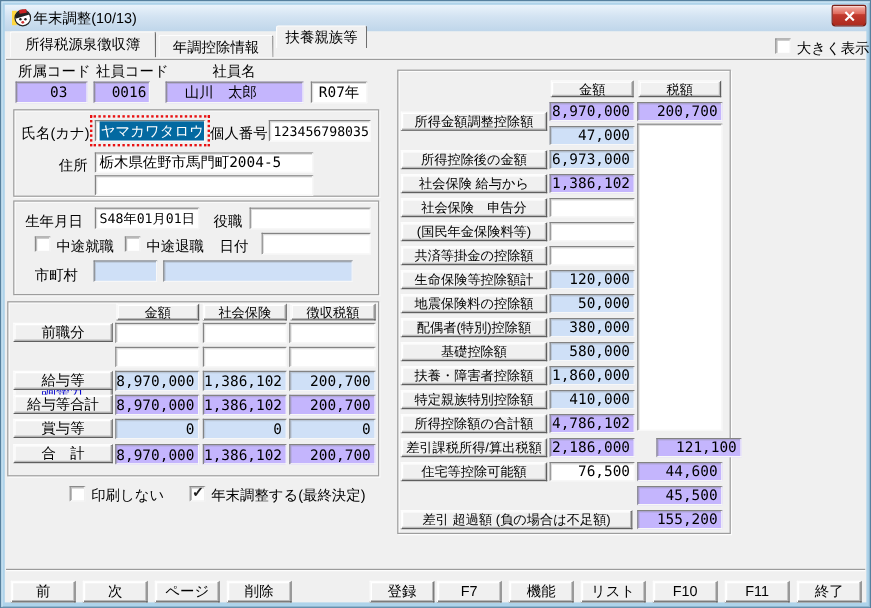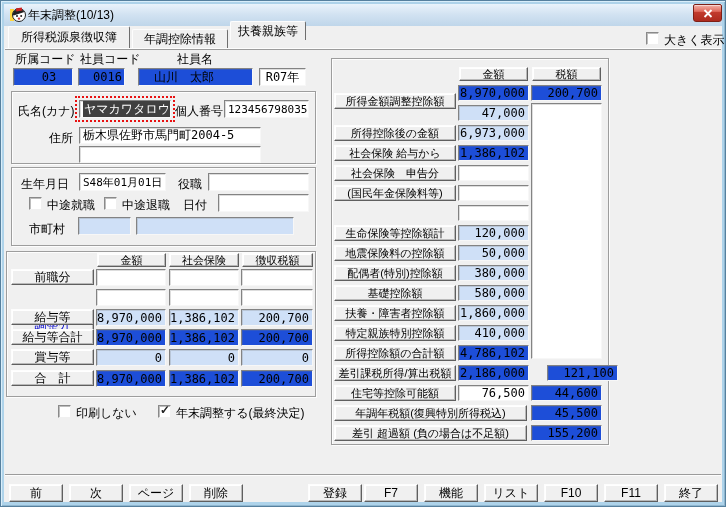--- a/index.html
+++ b/index.html
@@ -46,24 +46,24 @@
   .field {
     position: absolute; background: #fff;
     border: 1px solid #838383; border-bottom-color: #f7f7f7; border-right-color: #f7f7f7;
     box-shadow: inset 1px 1px 0 rgba(120,120,120,.25);
     font-family: "DejaVu Sans Mono", monospace; font-size: 12px;
     padding: 1px 3px; white-space: nowrap; overflow: hidden;
     display: flex; align-items: center;
   }
   .field.center { justify-content: center; }
   .field.num { justify-content: flex-end; }
-  .green { background: #1d4ed8; padding-left: 15px; }
+  .green { background: #c4b5fd; padding-left: 15px; }
   .blue  { background: #cfe0f7; }
   .focus-ring { outline: 2px dotted #e81111; outline-offset: 2px; }
-  .sel { background: #404040; color: #fff; padding: 0 1px; }
+  .sel { background: #0369a1; color: #fff; padding: 0 1px; }
 
   .groupbox { position: absolute; border: 1px solid #9d9d9d;
     box-shadow: 1px 1px 0 #fdfdfd, inset 1px 1px 0 #fdfdfd; }
 
   .btn3d {
     position: absolute; background: #f0f0f0;
     border: 1px solid #5f5f5f; border-top-color: #fdfdfd; border-left-color: #fdfdfd;
     box-shadow: inset -1px -1px 0 #b9b9b9, inset 1px 1px 0 #ffffff;
     display: flex; align-items: center; justify-content: center;
     white-space: nowrap; overflow: hidden; cursor: default;
@@ -209,20 +209,21 @@
 
   <div class="btn3d rlbl" style="left:333px; top:144px; width:122px;">社会保険 給与から</div>
   <div class="field num green" style="left:457px; top:144px; width:71px; height:16px;">1,386,102</div>
 
   <div class="btn3d rlbl" style="left:333px; top:164px; width:122px;">社会保険　申告分</div>
   <div class="field num" style="left:457px; top:164px; width:71px; height:16px;"></div>
 
   <div class="btn3d rlbl" style="left:333px; top:184px; width:122px;">(国民年金保険料等)</div>
   <div class="field num" style="left:457px; top:184px; width:71px; height:16px;"></div>
 
+  <div class="btn3d rlbl" style="left:333px; top:204px; width:122px;">共済等掛金の控除額</div>
   <div class="field num" style="left:457px; top:204px; width:71px; height:16px;"></div>
 
   <div class="btn3d rlbl" style="left:333px; top:224px; width:122px;">生命保険等控除額計</div>
   <div class="field num blue" style="left:457px; top:224px; width:71px; height:16px;">120,000</div>
 
   <div class="btn3d rlbl" style="left:333px; top:244px; width:122px;">地震保険料の控除額</div>
   <div class="field num blue" style="left:457px; top:244px; width:71px; height:16px;">50,000</div>
 
   <div class="btn3d rlbl" style="left:333px; top:264px; width:122px;">配偶者(特別)控除額</div>
   <div class="field num blue" style="left:457px; top:264px; width:71px; height:16px;">380,000</div>
@@ -240,21 +241,20 @@
   <div class="field num green" style="left:457px; top:344px; width:71px; height:16px;">4,786,102</div>
 
   <div class="btn3d rlbl" style="left:333px; top:364px; width:122px;">差引課税所得/算出税額</div>
   <div class="field num green" style="left:457px; top:364px; width:71px; height:16px;">2,186,000</div>
   <div class="field num green" style="left:546px; top:364px; width:71px; height:16px;">121,100</div>
 
   <div class="btn3d rlbl" style="left:333px; top:384px; width:122px;">住宅等控除可能額</div>
   <div class="field num" style="left:457px; top:384px; width:71px; height:16px;">76,500</div>
   <div class="field num green" style="left:530px; top:384px; width:71px; height:16px;">44,600</div>
 
-  <div class="btn3d rlbl" style="left:333px; top:404px; width:193px;">年調年税額(復興特別所得税込)</div>
   <div class="field num green" style="left:530px; top:404px; width:71px; height:16px;">45,500</div>
 
   <div class="btn3d rlbl" style="left:333px; top:424px; width:193px;">差引 超過額 (負の場合は不足額)</div>
   <div class="field num green" style="left:530px; top:424px; width:71px; height:16px;">155,200</div>
 
   <div class="etched-h" style="left:4px; top:473px; width:716px;"></div>
   <div class="btn3d footer-btn" style="left:8px;">前</div>
   <div class="btn3d footer-btn" style="left:68px;">次</div>
   <div class="btn3d footer-btn" style="left:128px;">ページ</div>
   <div class="btn3d footer-btn" style="left:188px;">削除</div>

